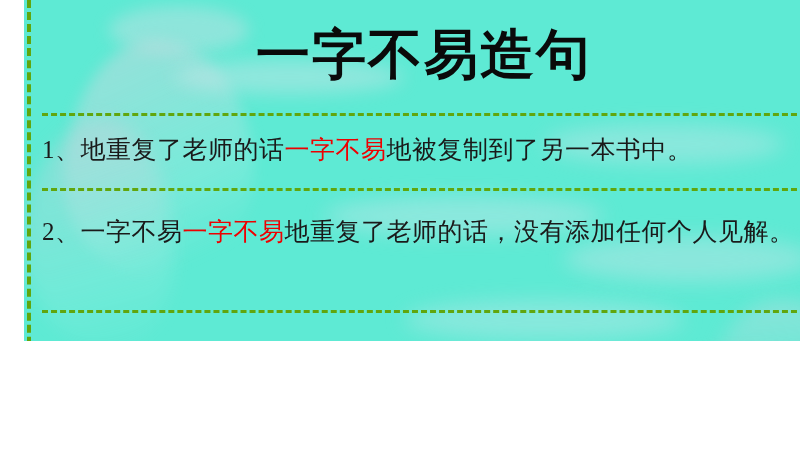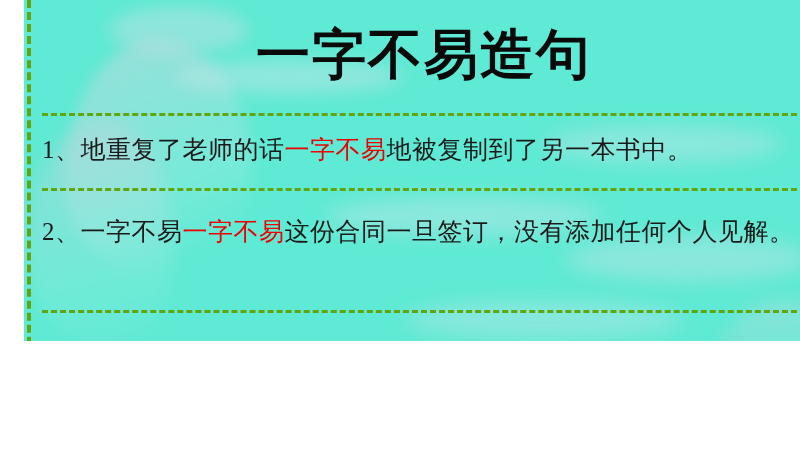--- a/index.html
+++ b/index.html
@@ -236,21 +236,21 @@
 
     <div class="divider" style="top:113px"></div>
 
     <div class="sentence s1">
       <span>1、</span><span>地重复了老师的话</span><span class="hl">一字不易</span><span>地被复制到了另一本书中。</span>
     </div>
 
     <div class="divider" style="top:188px"></div>
 
     <div class="sentence s2">
-      <span>2、</span><span>一字不易</span><span class="hl">一字不易</span><span>这份合同一旦签订，没有添加任何个人见解。</span>
+      <span>2、</span><span>一字不易</span><span class="hl">一字不易</span><span>地重复了老师的话，没有添加任何个人见解。</span>
     </div>
 
     <div class="divider" style="top:310px"></div>
 
 
     <div class="divider" style="top:385px"></div>
 
   </div>
 
   <div class="logo">

